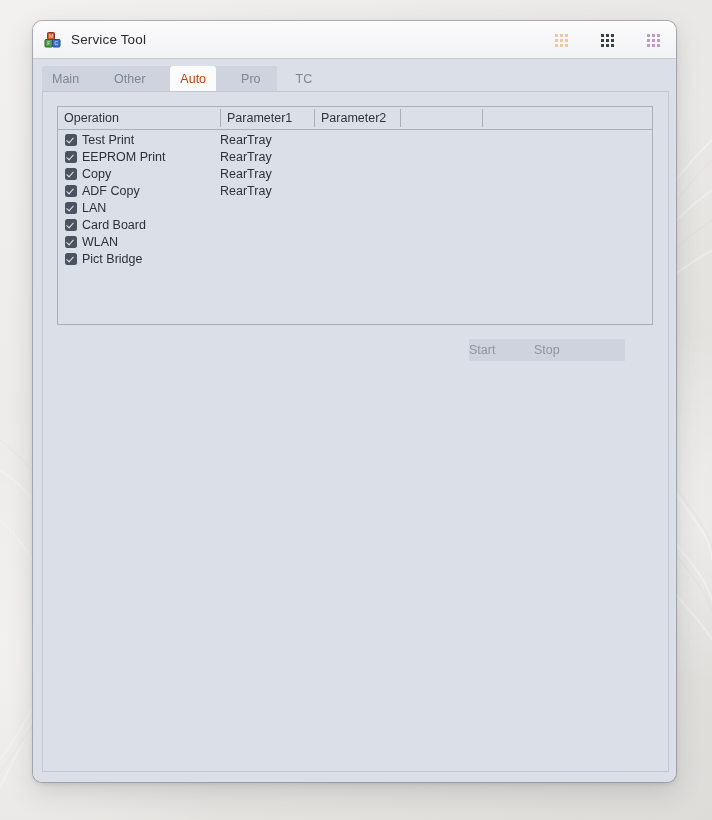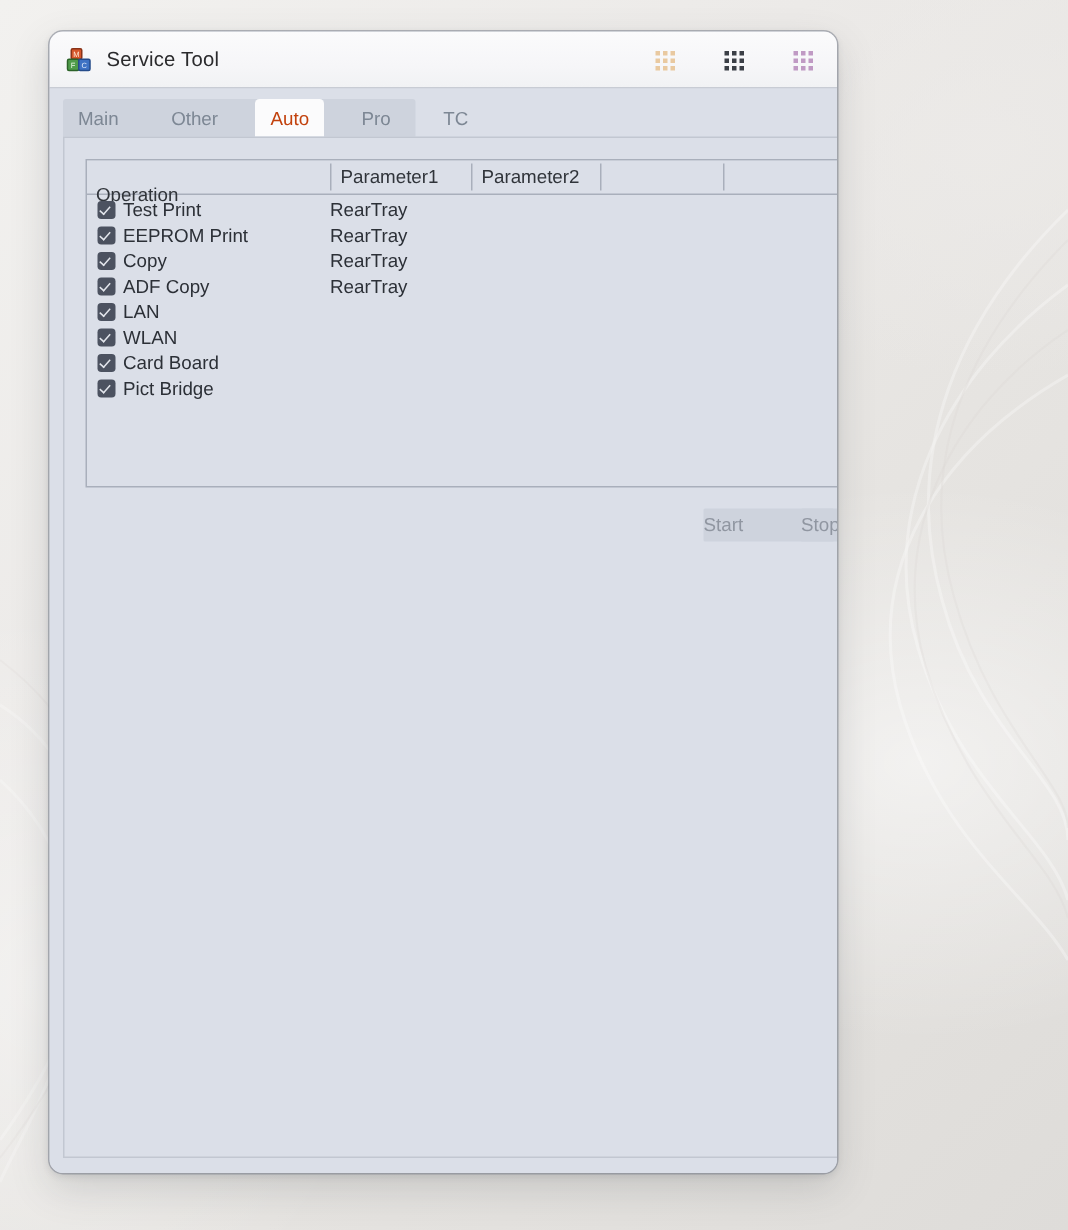--- a/index.html
+++ b/index.html
@@ -28,21 +28,21 @@
     position: absolute;
     inset: 0;
     opacity: 0.55;
   }
 
   
   #window {
     position: absolute;
     left: 33px;
     top: 21px;
-    width: 525px;
+    width: 643px;
     height: 761px;
     border-radius: 9px;
     background: #dbdfe8;
     box-shadow:
       0 0 0 1px rgba(122,128,140,0.55),
       0 2px 5px rgba(80,84,92,0.16),
       0 10px 26px rgba(80,84,92,0.20);
     overflow: hidden;
   }
 
@@ -372,21 +372,21 @@
       <div class="tab">
         <span>TC</span>
       </div>
     </div>
 
     <div id="inner-panel">
 
       <div id="table-wrap">
 
         <div id="table-head">
-          <div class="th" style="left:0;width:162px;margin-top:12px;">Operation</div>
+          <div class="th" style="left:0;width:162px;">Operation</div>
           <div class="col-divider" style="left:162px;"></div>
           <div class="th" style="left:163px;width:93px;">Parameter1</div>
           <div class="col-divider" style="left:256px;"></div>
           <div class="th" style="left:257px;width:85px;">Parameter2</div>
           <div class="col-divider" style="left:342px;"></div>
           <div class="th" style="left:343px;width:81px;"></div>
           <div class="col-divider" style="left:424px;"></div>
           <div class="th" style="left:425px;width:169px;"></div>
         </div>
 
@@ -422,28 +422,28 @@
 
           <div class="trow">
             <span class="cb"></span>
             <span class="op-label">LAN</span>
             <span class="p1-label"></span>
             <span class="p2-label"></span>
           </div>
 
           <div class="trow">
             <span class="cb"></span>
+            <span class="op-label">Card Board</span>
+            <span class="p1-label"></span>
+            <span class="p2-label"></span>
+          </div>
+
+          <div class="trow">
+            <span class="cb"></span>
             <span class="op-label">WLAN</span>
-            <span class="p1-label"></span>
-            <span class="p2-label"></span>
-          </div>
-
-          <div class="trow">
-            <span class="cb"></span>
-            <span class="op-label">Card Board</span>
             <span class="p1-label"></span>
             <span class="p2-label"></span>
           </div>
 
           <div class="trow">
             <span class="cb"></span>
             <span class="op-label">Pict Bridge</span>
             <span class="p1-label"></span>
             <span class="p2-label"></span>
           </div>

